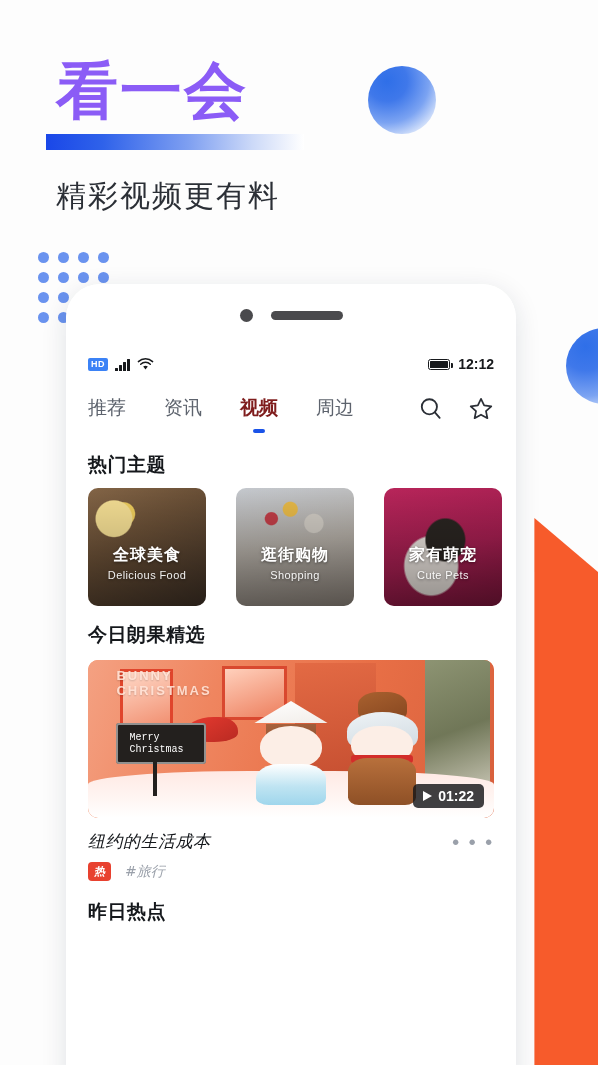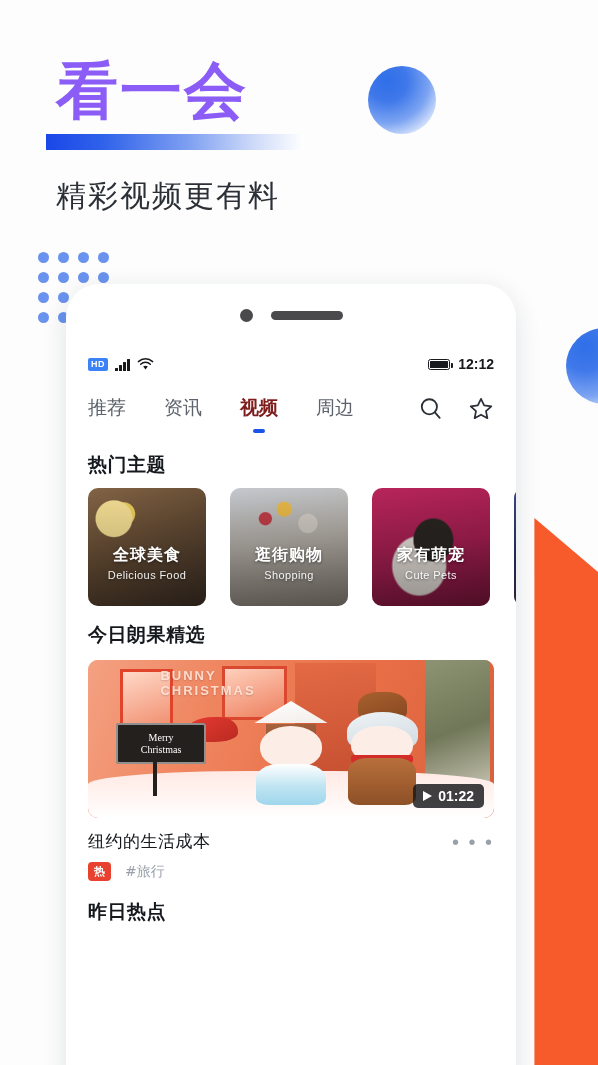--- a/index.html
+++ b/index.html
@@ -126,21 +126,21 @@
   .icon-btn { width:26px; height:26px; color:#2b2f36; }
 
   
   .section-title {
     font-size:19px; font-weight:bold; color:#15181c;
     padding:16px 22px 10px 22px; letter-spacing:.5px;
     font-family:"DejaVu Sans","Liberation Sans",sans-serif;
   }
 
   .topic-row {
-    display:flex; gap:24px; padding:0 0 0 22px; overflow:hidden;
+    display:flex; gap:30px; padding:0 0 0 22px; overflow:hidden;
   }
   .topic-card {
     position:relative; flex:0 0 auto;
     width:118px; height:118px; border-radius:10px; overflow:hidden;
   }
   .topic-card .art { position:absolute; inset:0; }
   .topic-card .shade {
     position:absolute; inset:0;
     background:linear-gradient(180deg, rgba(0,0,0,.05) 0%, rgba(0,0,0,.18) 45%, rgba(0,0,0,.38) 100%);
   }
@@ -209,32 +209,33 @@
     border-radius:40% 40% 0 0 / 28% 28% 0 0;
   }
   .v-tree {
     position:absolute; right:1%; top:0; width:16%; height:88%;
     background:linear-gradient(160deg,#7e9b7b 0%, #5d7a5c 50%, #cfe0d4 100%);
     opacity:.85;
   }
   .v-brandtext {
     position:absolute; left:7%; top:6%;
     color:#ffe4d8; font-size:13px; font-weight:bold; line-height:1.15;
-    letter-spacing:2px; opacity:.9; text-shadow:0 1px 2px rgba(0,0,0,.2);margin-left:44px;
+    letter-spacing:2px; opacity:.9; text-shadow:0 1px 2px rgba(0,0,0,.2);
   }
   .v-sign {
     position:absolute; left:7%; top:40%; width:22%; height:26%;
     background:#23201e; border-radius:3px;
     box-shadow:0 0 0 2px rgba(255,255,255,.5) inset;
   }
   .v-sign-txt {
     position:absolute; inset:0; display:flex; flex-direction:column;
-    align-items:center; justify-content:center; color:#fff;
+    align-items:flex-start; justify-content:center; color:#fff;
     font-size:10px; line-height:1.2;
-    font-family:Liberation Serif, serif;
+    font-family:Liberation Mono, monospace;
+    margin-left:13px;
   }
   .v-signpost {
     position:absolute; left:16%; top:64%; width:4px; height:22%;
     background:#23201e;
   }
   .v-hat {
     position:absolute; left:24%; top:36%; width:13%; height:16%;
     background:linear-gradient(150deg,#e83b30,#b92a22);
     border-radius:60% 40% 50% 50% / 70% 60% 40% 40%;
   }
@@ -289,21 +290,21 @@
     position:absolute; right:10px; bottom:10px;
     display:flex; align-items:center; gap:6px;
     background:rgba(22,22,24,.82); color:#fff;
     padding:4px 10px; border-radius:5px; font-size:14px; font-weight:bold;
   }
   .play-tri {
     width:0; height:0; border-left:9px solid #fff;
     border-top:5.5px solid transparent; border-bottom:5.5px solid transparent;
   }
 
-  .video-meta { padding:12px 22px 0 22px; }
+  .video-meta { padding:12px 22px 0 22px;font-style:italic; }
   .vm-row1 { display:flex; align-items:center; }
   .vm-title {
     font-size:17px; color:#15181c; letter-spacing:.5px;
     font-family:"DejaVu Sans","Liberation Sans",sans-serif;
   }
   .vm-more {
     margin-left:auto; color:#9aa0aa; font-size:20px; letter-spacing:2px;
     line-height:1;
   }
   .vm-row2 { display:flex; align-items:center; gap:14px; margin-top:9px; }

